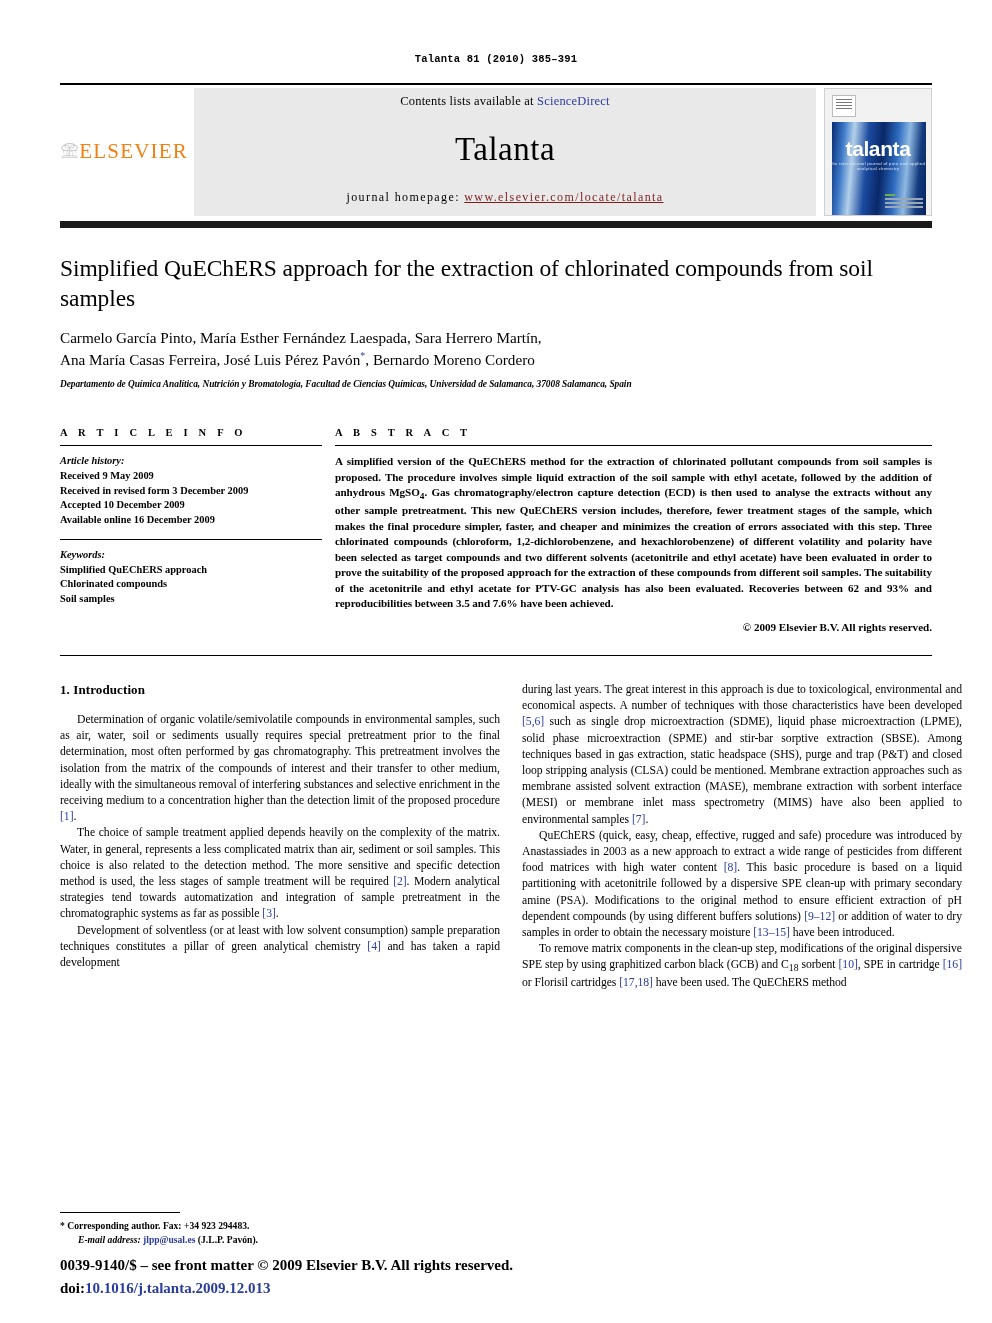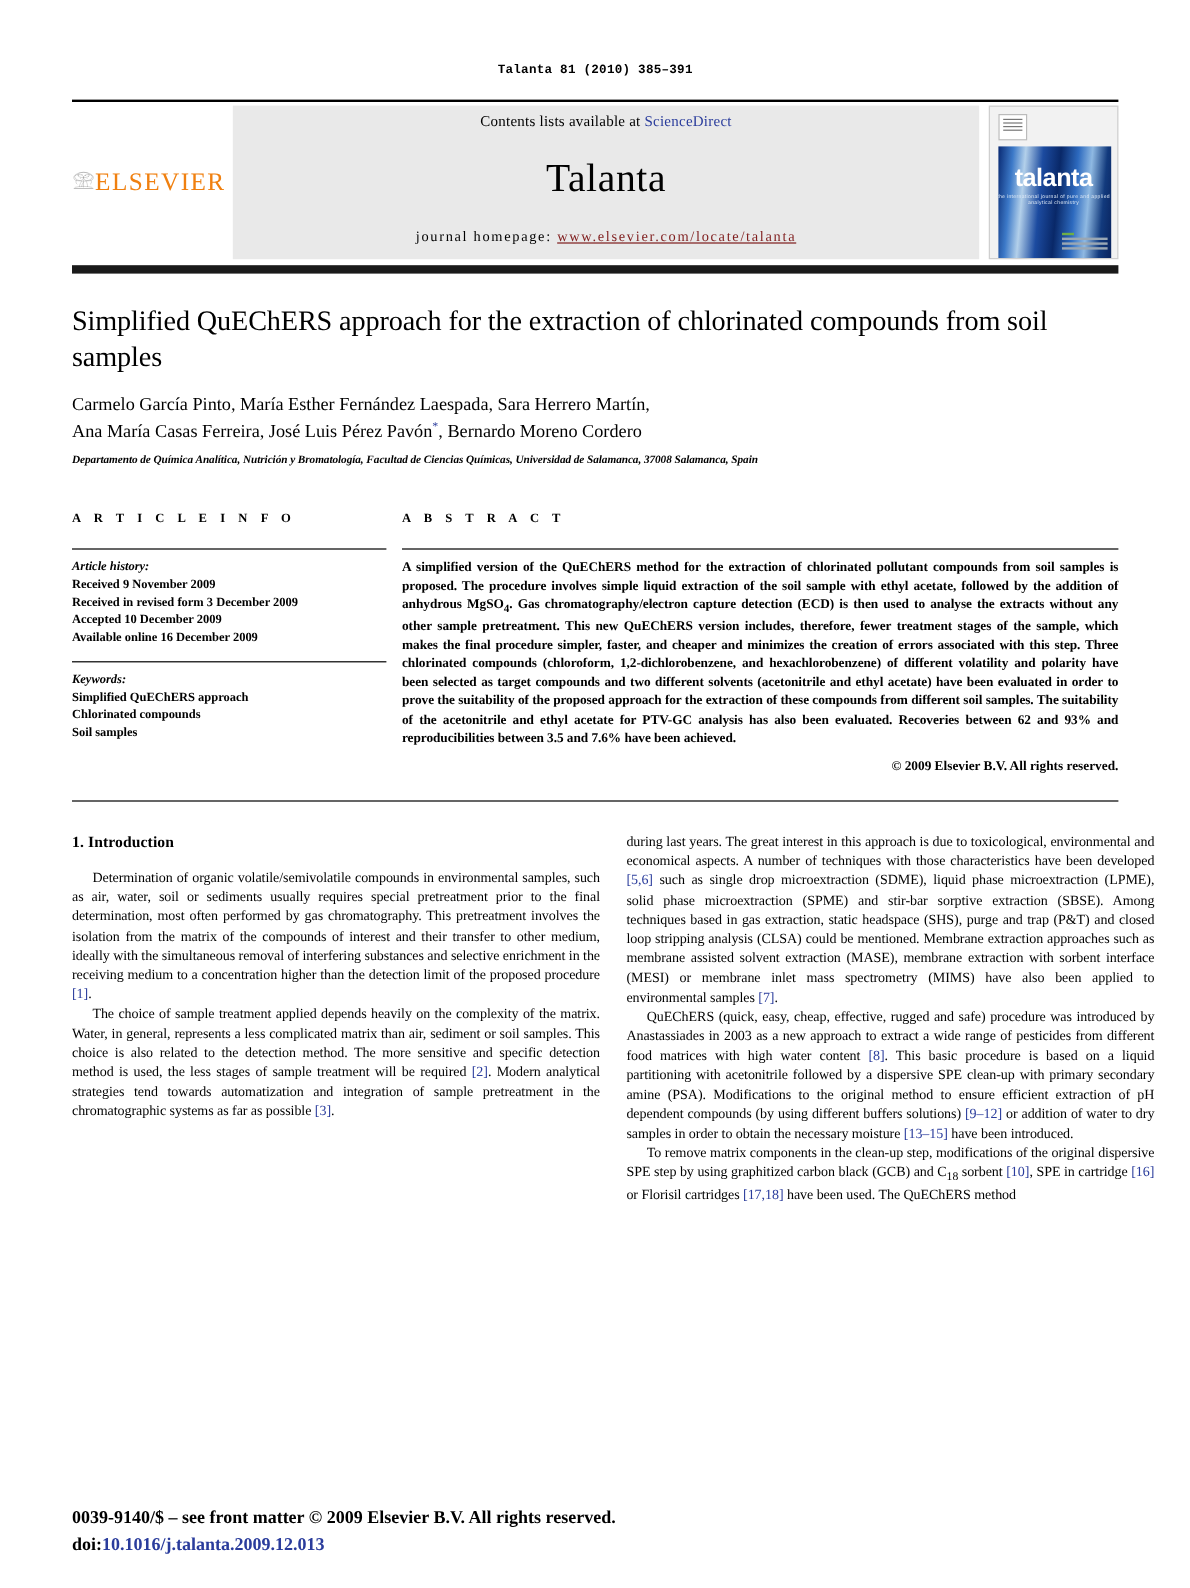--- a/index.html
+++ b/index.html
@@ -178,21 +178,21 @@
     margin-top: 38px;
   }
   .info-col { width: 262px; flex: 0 0 262px; }
   .abstract-col { flex: 1 1 auto; margin-left: 13px; }
 
   .sec-head {
     font-family: "Liberation Serif", serif;
     font-weight: bold;
     font-size: 10.5px;
     letter-spacing: 4.2px;
-    margin-bottom: 19px;
+    margin-bottom: 7px;
   }
   .hr-thin { border-top: 1px solid #000; }
   .info-group { margin-top: 8px; font-size: 10.4px; line-height: 1.42; font-weight: bold; }
   .info-group .lbl { font-style: italic; }
   .info-sep { border-top: 1px solid #000; margin-top: 11px; }
 
   .abstract-body {
     margin-top: 8px;
     font-size: 11.1px;
     line-height: 1.40;
@@ -346,21 +346,21 @@
 
   <div class="affiliation">Departamento de Química Analítica, Nutrición y Bromatología, Facultad de Ciencias Químicas, Universidad de Salamanca, 37008 Salamanca, Spain</div>
 
   <div class="info-abstract">
 
     <div class="info-col">
       <div class="sec-head">A R T I C L E   I N F O</div>
       <div class="hr-thin"></div>
       <div class="info-group">
         <div class="lbl">Article history:</div>
-        <div>Received 9 November 2009</div>
+        <div>Received 9 May 2009</div>
         <div>Received in revised form 3 December 2009</div>
         <div>Accepted 10 December 2009</div>
         <div>Available online 16 December 2009</div>
       </div>
       <div class="info-sep"></div>
       <div class="info-group">
         <div class="lbl">Keywords:</div>
         <div>Simplified QuEChERS approach</div>
         <div>Chlorinated compounds</div>
         <div>Soil samples</div>
@@ -408,20 +408,25 @@
       <p class="body-par">
         The choice of sample treatment applied depends heavily on the
         complexity of the matrix. Water, in general, represents a less complicated
         matrix than air, sediment or soil samples. This choice is
         also related to the detection method. The more sensitive and specific
         detection method is used, the less stages of sample treatment
         will be required <span class="ref">[2]</span>. Modern analytical strategies tend towards
         automatization and integration of sample pretreatment in the chromatographic
         systems as far as possible <span class="ref">[3]</span>.
       </p>
+      <p class="body-par">
+        Development of solventless (or at least with low solvent consumption)
+        sample preparation techniques constitutes a pillar of
+        green analytical chemistry <span class="ref">[4]</span> and has taken a rapid development
+      </p>
     </div>
 
     <div class="col col-right">
       <p class="body-par cont">
         during last years. The great interest in this approach is due to toxicological,
         environmental and economical aspects. A number of
         techniques with those characteristics have been developed <span class="ref">[5,6]</span>
         such as single drop microextraction (SDME), liquid phase microextraction
         (LPME), solid phase microextraction (SPME) and stir-bar
         sorptive extraction (SBSE). Among techniques based in gas extraction,
@@ -446,20 +451,32 @@
       </p>
       <p class="body-par">
         To remove matrix components in the clean-up step, modifications
         of the original dispersive SPE step by using graphitized
         carbon black (GCB) and C<sub>18</sub> sorbent <span class="ref">[10]</span>, SPE in cartridge <span class="ref">[16]</span> or
         Florisil cartridges <span class="ref">[17,18]</span> have been used. The QuEChERS method
       </p>
     </div>
   </div>
 
+  <div class="footnote-block">
+    <div class="footnote-rule"></div>
+    <div class="footnote-line">
+      <span>*</span>
+      <span>Corresponding author. Fax: +34 923 294483.</span>
+    </div>
+    <div class="footnote-line indent2">
+      <span class="ital">E-mail address:</span>
+      <span class="email">jlpp@usal.es</span>
+      <span>(J.L.P. Pavón).</span>
+    </div>
+  </div>
 
   <div class="issn-block">
     <div>0039-9140/$ – see front matter © 2009 Elsevier B.V. All rights reserved.</div>
     <div>
       <span>doi:</span><span class="doi-link">10.1016/j.talanta.2009.12.013</span>
     </div>
   </div>
 
 </div>
 

